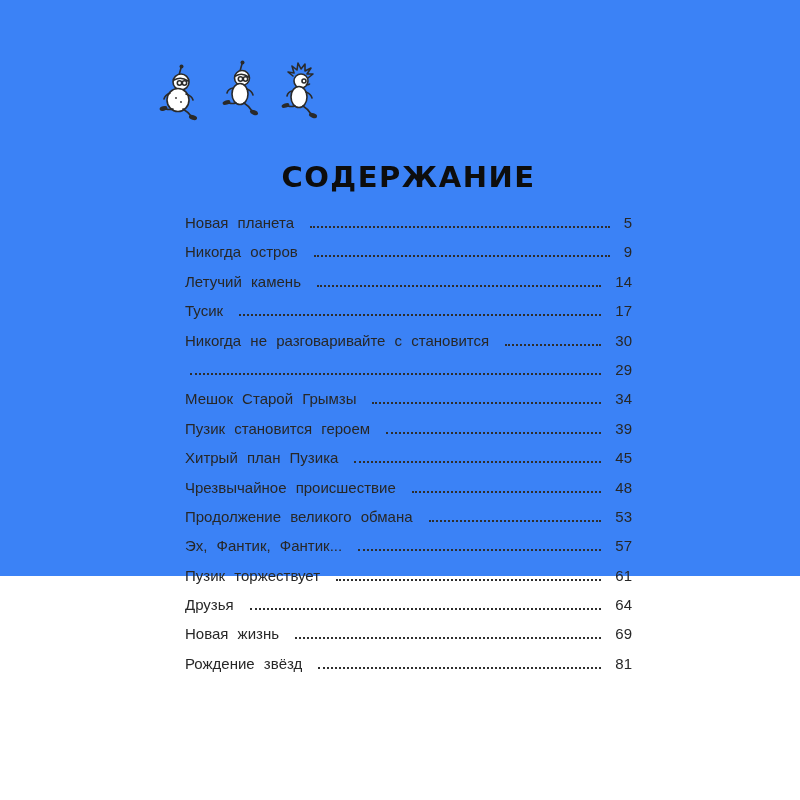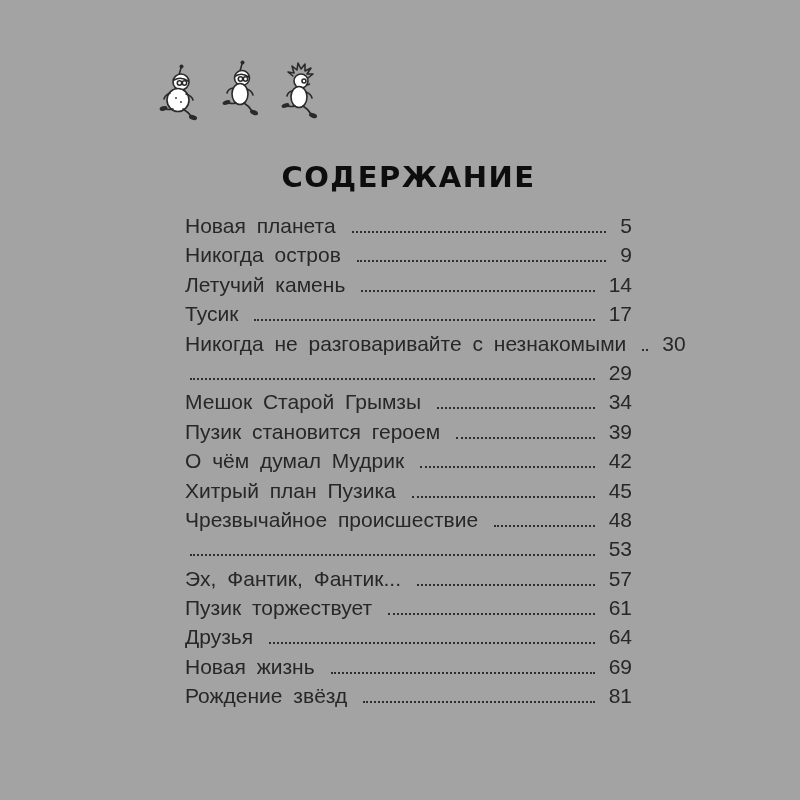--- a/index.html
+++ b/index.html
@@ -4,22 +4,22 @@
 <style>
   html, body { margin: 0; padding: 0; }
   body {
     width: 800px; height: 800px;
     background: #ffffff;
     font-family: "Liberation Sans", sans-serif;
     overflow: hidden;
   }
   .page {
     position: relative;
-    width: 800px; height: 800px;
-    background: #a3a3a3;
+    width: 800px; height: 576px;
+    background: #3b82f6;
   }
   .illustration {
     position: absolute;
     left: 150px; top: 55px;
     width: 180px; height: 70px;
   }
   .page-title {
     position: absolute;
     left: 185px; top: 160px;
     width: 447px;
@@ -32,21 +32,21 @@
   }
   .toc-list {
     position: absolute;
     left: 185px; top: 214px;
     width: 447px;
   }
   .toc-row {
     display: flex;
     align-items: baseline;
     height: 29.4px;
-    font-size: 21px;
+    font-size: 15px;
     color: #272727;
     word-spacing: 5px;
     gap: 11px;
   }
   .toc-title {
     white-space: nowrap;
     flex: 0 0 auto;
   }
   .toc-leader {
     flex: 1 1 auto;
@@ -137,54 +137,50 @@
     <span class="toc-title">Летучий камень</span>
     <span class="toc-leader"></span>
     <span class="toc-page">14</span>
   </div>
       <div class="toc-row">
     <span class="toc-title">Тусик</span>
     <span class="toc-leader"></span>
     <span class="toc-page">17</span>
   </div>
       <div class="toc-row">
-    <span class="toc-title">Никогда не разговаривайте с незнакомыми</span>
+    <span class="toc-title">Никогда не разговаривайте с становится</span>
     <span class="toc-leader"></span>
     <span class="toc-page">30</span>
   </div>
       <div class="toc-row">
     <span class="toc-leader"></span>
     <span class="toc-page">29</span>
   </div>
       <div class="toc-row">
     <span class="toc-title">Мешок Старой Грымзы</span>
     <span class="toc-leader"></span>
     <span class="toc-page">34</span>
   </div>
       <div class="toc-row">
     <span class="toc-title">Пузик становится героем</span>
     <span class="toc-leader"></span>
     <span class="toc-page">39</span>
   </div>
       <div class="toc-row">
-    <span class="toc-title">О чём думал Мудрик</span>
-    <span class="toc-leader"></span>
-    <span class="toc-page">42</span>
-  </div>
-      <div class="toc-row">
     <span class="toc-title">Хитрый план Пузика</span>
     <span class="toc-leader"></span>
     <span class="toc-page">45</span>
   </div>
       <div class="toc-row">
     <span class="toc-title">Чрезвычайное происшествие</span>
     <span class="toc-leader"></span>
     <span class="toc-page">48</span>
   </div>
       <div class="toc-row">
+    <span class="toc-title">Продолжение великого обмана</span>
     <span class="toc-leader"></span>
     <span class="toc-page">53</span>
   </div>
       <div class="toc-row">
     <span class="toc-title">Эх, Фантик, Фантик...</span>
     <span class="toc-leader"></span>
     <span class="toc-page">57</span>
   </div>
       <div class="toc-row">
     <span class="toc-title">Пузик торжествует</span>

